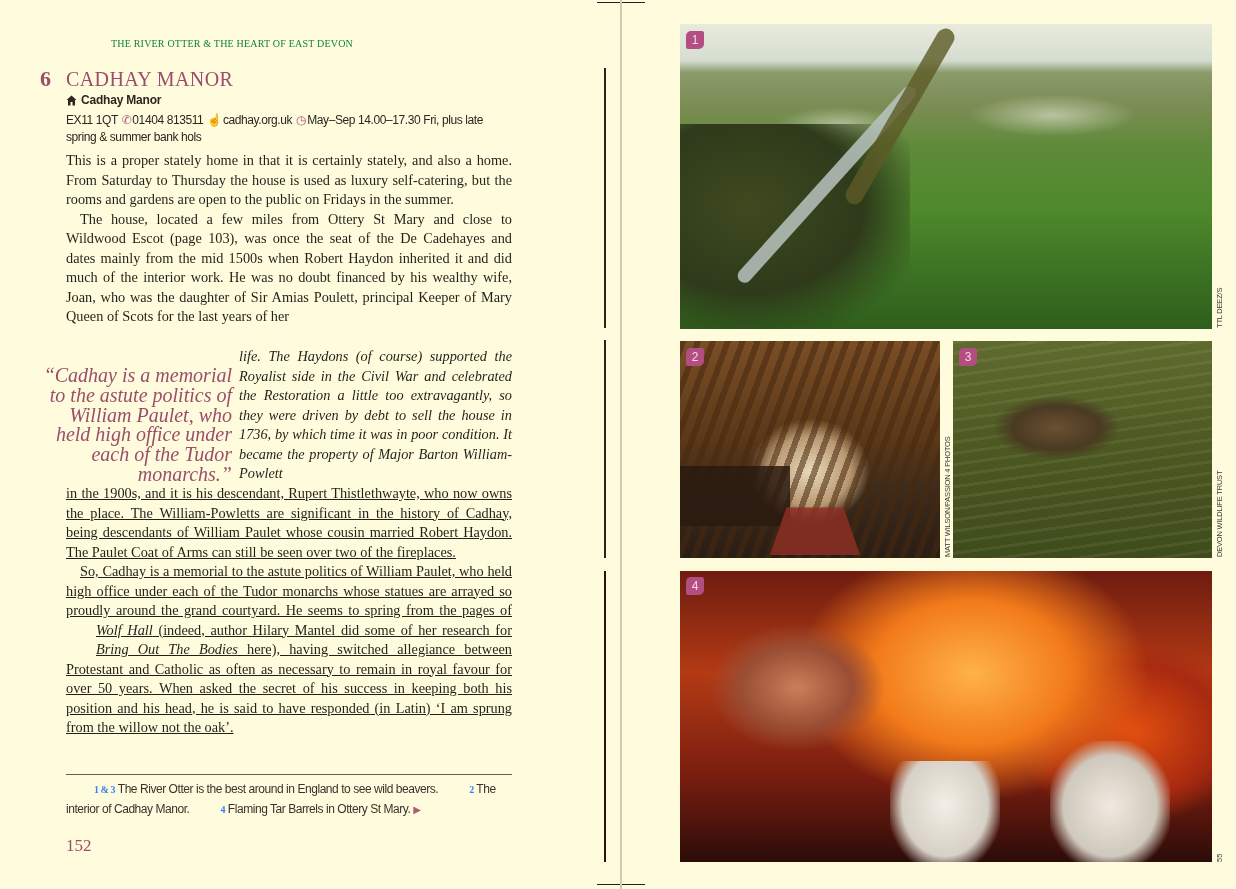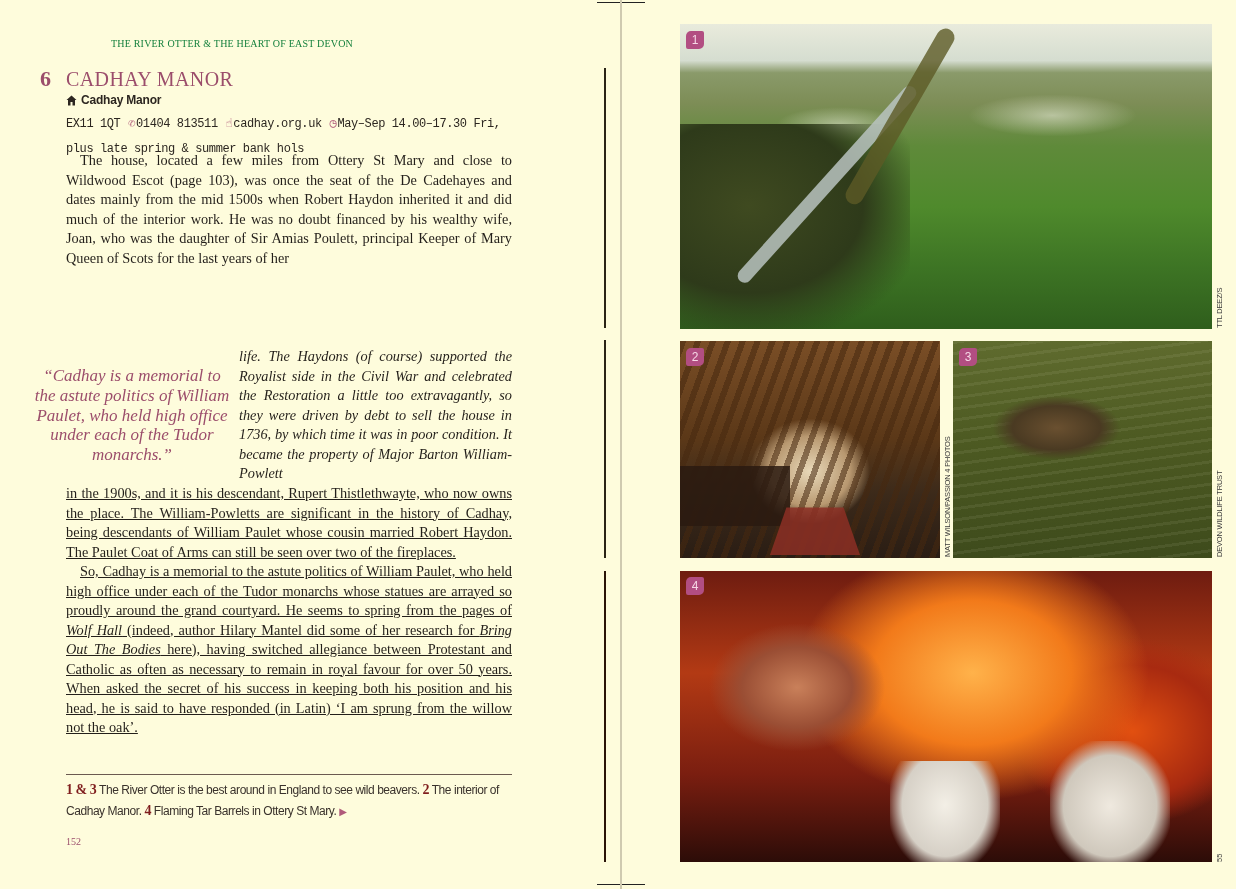--- a/index.html
+++ b/index.html
@@ -4,38 +4,38 @@
 <style>
   * { box-sizing: border-box; margin: 0; padding: 0; }
   html, body { width: 1236px; height: 889px; overflow: hidden; }
   body { background: #fefcdc; position: relative; font-family: "DejaVu Serif", serif; color: #231f1a; }
 
   
   .running-head { position: absolute; left: 66px; top: 38px; font-family: "Liberation Serif", serif; font-size: 10px; color: #15803d; letter-spacing: 0.2px; margin-left: 45px; }
   .entry-num { position: absolute; left: 40px; top: 66px; font-family: "Liberation Serif", serif; font-weight: bold; font-size: 22px; color: #9b4d6b; }
   .entry-title { position: absolute; left: 66px; top: 68px; font-family: "Liberation Serif", serif; font-size: 20px; color: #9b4d6b; letter-spacing: 0.4px; }
   .place-line { position: absolute; left: 66px; top: 93px; font-family: "Liberation Sans", sans-serif; font-size: 12px; font-weight: bold; color: #2c2620; letter-spacing: -0.2px; display: flex; align-items: center; gap: 4px; }
-  .info-line { position: absolute; left: 66px; top: 112px; width: 450px; font-family: Liberation Mono, monospace; font-size: 12px; color: #2c2620; line-height: 25px; letter-spacing: -0.4px; }
+  .info-line { position: absolute; left: 66px; top: 112px; width: 450px; font-family: Liberation Sans, sans-serif; font-size: 12px; color: #2c2620; line-height: 17px; letter-spacing: -0.4px; }
   .info-line .ico { color: #b05a7a; font-size: 12px; margin: 0 1px; }
 
   .body-text { position: absolute; left: 66px; font-family: "Liberation Serif", serif; font-size: 14.3px; line-height: 19.5px; text-align: justify; color: #231f1a; }
   .body-text p { text-indent: 0; }
   .body-text p.ind { text-indent: 14px; }
   .block1 { top: 151px; width: 446px; }
   .block2 { top: 347px; left: 239px; width: 273px; font-style: italic; }
   .block3 { top: 484px; width: 446px; text-decoration: underline; }
-  .body-text i { font-style: italic; }
+  .body-text i { font-style: italic; margin-left: 30px; }
 
-  .pull-quote { position: absolute; left: 32px; top: 366px; width: 200px; text-align: center; font-family: "Liberation Serif", serif; font-style: italic; font-size: 17px; line-height: 19.8px; color: #9b4d6b; }
+  .pull-quote { position: absolute; left: 32px; top: 366px; width: 200px; text-align: right; font-family: "Liberation Serif", serif; font-style: italic; font-size: 20px; line-height: 19.8px; color: #9b4d6b; }
 
   .caption-rule { position: absolute; left: 66px; top: 774px; width: 446px; height: 1px; background: #6b5a50; }
   .caption { position: absolute; left: 66px; top: 780px; width: 446px; font-family: "Liberation Sans", sans-serif; font-size: 12px; line-height: 19.5px; color: #3a322c; letter-spacing: -0.45px; }
-  .caption .cn { color: #7f1d1d; font-family: "Liberation Serif", serif; font-weight: bold; font-size: 14px; }
+  .caption .cn { color: #3b82f6; font-family: "Liberation Serif", serif; font-weight: bold; font-size: 10px; margin-left: 28px; }
   .caption .arrow { color: #b05a7a; font-size: 10px; }
-  .page-num-left { position: absolute; left: 66px; top: 836px; font-family: "Liberation Serif", serif; font-size: 10px; color: #9b4d6b; }
+  .page-num-left { position: absolute; left: 66px; top: 836px; font-family: "Liberation Serif", serif; font-size: 17px; color: #9b4d6b; }
 
   
   .gutter-line { position: absolute; left: 620px; top: 0; width: 2px; height: 889px; background: #cfcab0; }
   .crop-top { position: absolute; left: 597px; top: 2px; width: 48px; height: 1px; background: #222; }
   .crop-bot { position: absolute; left: 597px; top: 884px; width: 48px; height: 1px; background: #222; }
   .bleed { position: absolute; left: 604px; width: 2px; background: #2a2416; }
 
   
   .photo { position: absolute; overflow: hidden; }
   .photo-1 { left: 680px; top: 24px; width: 532px; height: 305px;
@@ -93,20 +93,21 @@
 </div>
 
 <div class="info-line">
   <span>EX11 1QT</span>
   <span class="ico">✆</span><span>01404 813511</span>
   <span class="ico">☝</span><span>cadhay.org.uk</span>
   <span class="ico">◷</span><span>May–Sep 14.00–17.30 Fri, plus late spring &amp; summer bank hols</span>
 </div>
 
 <div class="body-text block1">
+  <p>This is a proper stately home in that it is certainly stately, and also a home. From Saturday to Thursday the house is used as luxury self-catering, but the rooms and gardens are open to the public on Fridays in the summer.</p>
   <p class="ind">The house, located a few miles from Ottery St Mary and close to Wildwood Escot (page 103), was once the seat of the De Cadehayes and dates mainly from the mid 1500s when Robert Haydon inherited it and did much of the interior work. He was no doubt financed by his wealthy wife, Joan, who was the daughter of Sir Amias Poulett, principal Keeper of Mary Queen of Scots for the last years of her</p>
 </div>
 
 <div class="pull-quote">“Cadhay is a memorial to the astute politics of William Paulet, who held high office under each of the Tudor monarchs.”</div>
 
 <div class="body-text block2">
   <p>life. The Haydons (of course) supported the Royalist side in the Civil War and celebrated the Restoration a little too extravagantly, so they were driven by debt to sell the house in 1736, by which time it was in poor condition. It became the property of Major Barton William-Powlett</p>
 </div>
 
 <div class="body-text block3">

